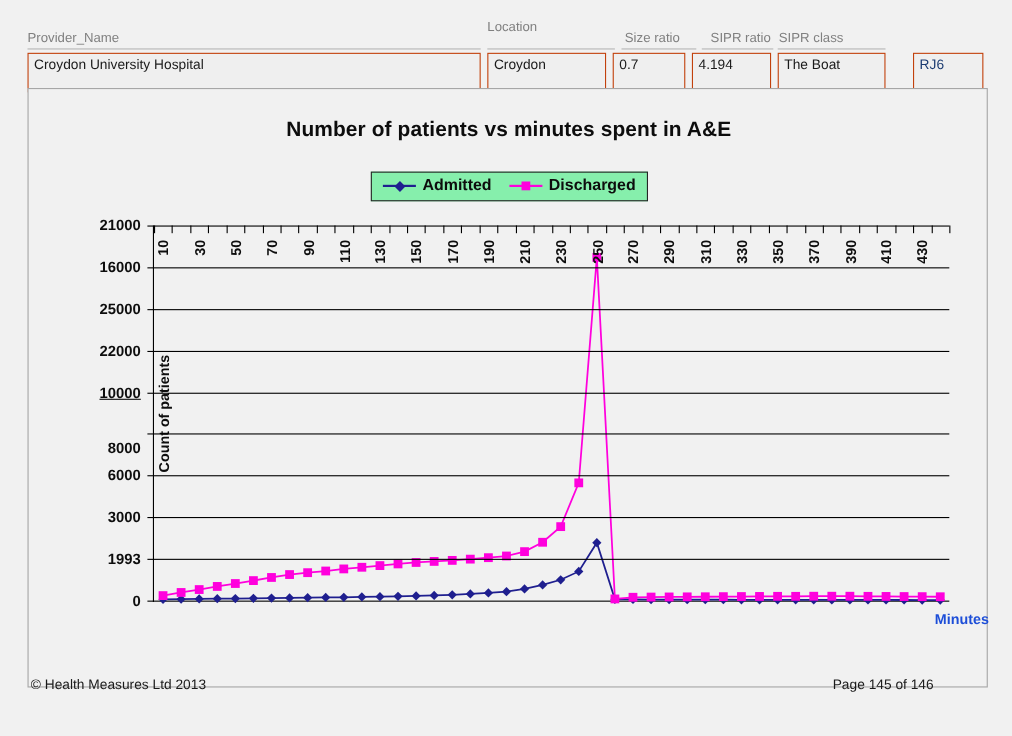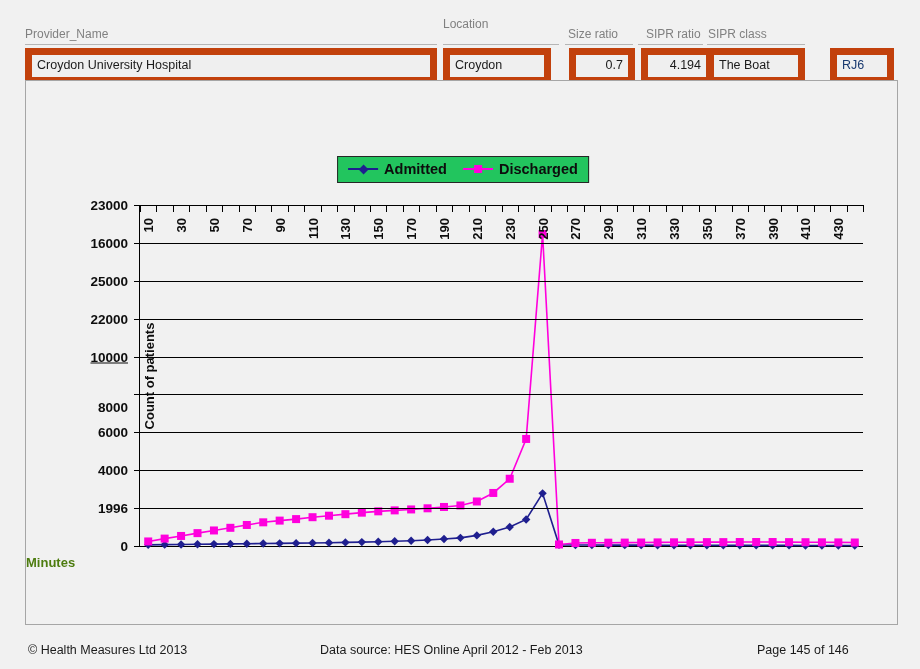--- a/index.html
+++ b/index.html
@@ -19,31 +19,31 @@
     font-size:12px;color:#808080;
     white-space:nowrap;
     font-family:"Liberation Sans", sans-serif;
   }
   .hdr-rule{
     position:absolute;height:1px;background:#b5b5b5;
   }
   .hdr-field{
     position:absolute;
     height:36px;
-    border:7px solid #c2410c;
+    border:1px solid #c2410c;
     background:#efefef;
     font-size:12.5px;
     color:#1a1a1a;
     line-height:21px;
     box-sizing:border-box;
     padding:0 5px;
     white-space:nowrap;
     overflow:hidden;
   }
-  .hdr-field.num{text-align:right;margin-left:12px;}
+  .hdr-field.num{}
   .hdr-field.code{color:#1a3a70;}
 
   
   .panel{
     position:absolute;
     left:25px;top:80px;
     width:873px;height:545px;
     border:1px solid #a6a6a6;
     background:#f1f1f1;
     box-sizing:border-box;
@@ -52,21 +52,21 @@
     position:absolute;left:0;top:27px;width:873px;
     text-align:center;
     font-size:19px;font-weight:bold;color:#0d0d0d;
     letter-spacing:.1px;
   }
   .legend{
     position:absolute;
     left:437px;top:75px;
     transform:translateX(-50%);
     border:1px solid #262626;
-    background:#22c55e;
+    background:#86efac;
     padding:4px 10px 5px 10px;
     display:flex;align-items:center;gap:16px;
     font-size:14.5px;font-weight:bold;color:#0d0d0d;
   }
   .leg-item{display:flex;align-items:center;gap:6px;}
   .leg-key{position:relative;width:30px;height:12px;}
   .leg-key .lk-line{
     position:absolute;left:0;top:5px;width:30px;height:2px;
   }
   .leg-key .lk-mark{
@@ -113,32 +113,32 @@
     top:13px;
     font-size:13px;font-weight:bold;color:#0d0d0d;
     writing-mode:vertical-rl;
     transform:rotate(180deg);
     transform-origin:center;
     white-space:nowrap;
   }
   .xaxis-title{
     position:absolute;
     left:0;top:474px;width:873px;
-    text-align:left;
-    font-size:13px;font-weight:bold;color:#4d7c0f;
+    text-align:right;
+    font-size:13px;font-weight:bold;color:#1d4ed8;
   }
   .series-svg{
     position:absolute;left:0;top:0;
     overflow:visible;
     pointer-events:none;
   }
 
   
   .footer{
-    position:absolute;left:0;top:634px;width:904px;height:35px;
+    position:absolute;left:0;top:606px;width:904px;height:35px;
   }
   .foot-txt{
     position:absolute;top:9px;
     font-size:12.5px;color:#1a1a1a;
     white-space:nowrap;
   }
 </style>
 </head>
 <body>
 
@@ -159,20 +159,21 @@
   <div class="hdr-field" style="left:25px;top:48px;width:412px;">Croydon University Hospital</div>
   <div class="hdr-field" style="left:443px;top:48px;width:108px;">Croydon</div>
   <div class="hdr-field num" style="left:557px;top:48px;width:66px;">0.7</div>
   <div class="hdr-field num" style="left:629px;top:48px;width:72px;">4.194</div>
   <div class="hdr-field" style="left:707px;top:48px;width:98px;">The Boat</div>
   <div class="hdr-field code" style="left:830px;top:48px;width:64px;">RJ6</div>
 </div>
 
 <div class="panel">
 
+  <div class="chart-title">Number of patients vs minutes spent in A&amp;E</div>
 
   <div class="legend" id="legend">
       <div class="leg-item">
         <span class="leg-key">
           <span class="lk-line" style="background: rgb(31, 31, 143);"></span>
           <span class="lk-mark lk-diamond" style="background: rgb(31, 31, 143); width: 7px; height: 7px; left: 12px; top: 3px;"></span>
         </span>
         <span>Admitted</span>
       </div>
       <div class="leg-item">
@@ -275,45 +276,45 @@
         <rect x="645.06" y="333.12" width="8" height="8" fill="#ff00dd"></rect>
         <rect x="661.49" y="333.21" width="8" height="8" fill="#ff00dd"></rect>
         <rect x="677.92" y="333.31" width="8" height="8" fill="#ff00dd"></rect>
         <rect x="694.35" y="333.40" width="8" height="8" fill="#ff00dd"></rect>
         <rect x="710.78" y="333.50" width="8" height="8" fill="#ff00dd"></rect>
       </svg>
   <div class="ytick-mark" style="top: 341px; left: -6px;"></div>
       <div class="ytick-lbl" style="top: 341px; left: -82px;">0</div>
       <div class="gridline" style="top: 303.111px;"></div>
       <div class="ytick-mark" style="top: 303.111px; left: -6px;"></div>
-      <div class="ytick-lbl" style="top: 303.111px; left: -82px;">1996</div>
+      <div class="ytick-lbl" style="top: 303.111px; left: -82px;">1993</div>
       <div class="gridline" style="top: 265.222px;"></div>
       <div class="ytick-mark" style="top: 265.222px; left: -6px;"></div>
-      <div class="ytick-lbl" style="top: 265.222px; left: -82px;">4000</div>
+      <div class="ytick-lbl" style="top: 265.222px; left: -82px;">3000</div>
       <div class="gridline" style="top: 227.333px;"></div>
       <div class="ytick-mark" style="top: 227.333px; left: -6px;"></div>
       <div class="ytick-lbl" style="top: 227.333px; left: -82px;">6000</div>
       <div class="gridline" style="top: 189.444px;"></div>
       <div class="ytick-mark" style="top: 189.444px; left: -6px;"></div>
       <div class="ytick-lbl" style="top: 202px; left: -82px;">8000</div>
       <div class="gridline" style="top: 151.556px;"></div>
       <div class="ytick-mark" style="top: 151.556px; left: -6px;"></div>
       <div class="ytick-lbl" style="top: 151.556px; left: -82px; text-decoration: underline;">10000</div>
       <div class="gridline" style="top: 113.667px;"></div>
       <div class="ytick-mark" style="top: 113.667px; left: -6px;"></div>
       <div class="ytick-lbl" style="top: 113.667px; left: -82px;">22000</div>
       <div class="gridline" style="top: 75.7778px;"></div>
       <div class="ytick-mark" style="top: 75.7778px; left: -6px;"></div>
       <div class="ytick-lbl" style="top: 75.7778px; left: -82px;">25000</div>
       <div class="gridline" style="top: 37.8889px;"></div>
       <div class="ytick-mark" style="top: 37.8889px; left: -6px;"></div>
       <div class="ytick-lbl" style="top: 37.8889px; left: -82px;">16000</div>
       <div class="gridline" style="top: 0px;"></div>
       <div class="ytick-mark" style="top: 0px; left: -6px;"></div>
-      <div class="ytick-lbl" style="top: 0px; left: -82px;">23000</div>
+      <div class="ytick-lbl" style="top: 0px; left: -82px;">21000</div>
       <div class="xtick-mark" style="left: 0px;"></div>
       <div class="xtick-lbl" style="left: 1.21591px;">10</div>
       <div class="xtick-mark" style="left: 16.4318px;"></div>
       <div class="xtick-mark" style="left: 32.8636px;"></div>
       <div class="xtick-lbl" style="left: 34.0795px;">30</div>
       <div class="xtick-mark" style="left: 49.2955px;"></div>
       <div class="xtick-mark" style="left: 65.7273px;"></div>
       <div class="xtick-lbl" style="left: 66.9432px;">50</div>
       <div class="xtick-mark" style="left: 82.1591px;"></div>
       <div class="xtick-mark" style="left: 98.5909px;"></div>
@@ -374,15 +375,14 @@
       <div class="xtick-lbl" style="left: 691.352px;">430</div>
       <div class="xtick-mark" style="left: 706.568px;"></div>
       <div class="xtick-mark" style="left: 723px;"></div>
     </div>
 
   <div class="xaxis-title">Minutes</div>
 </div>
 
 <div class="footer">
   <div class="foot-txt" style="left:28px;">© Health Measures Ltd 2013</div>
-  <div class="foot-txt" style="left:320px;">Data source:  HES Online April 2012 - Feb 2013</div>
   <div class="foot-txt" style="left:757px;">Page 145 of 146</div>
 </div>
 
 </body></html>

